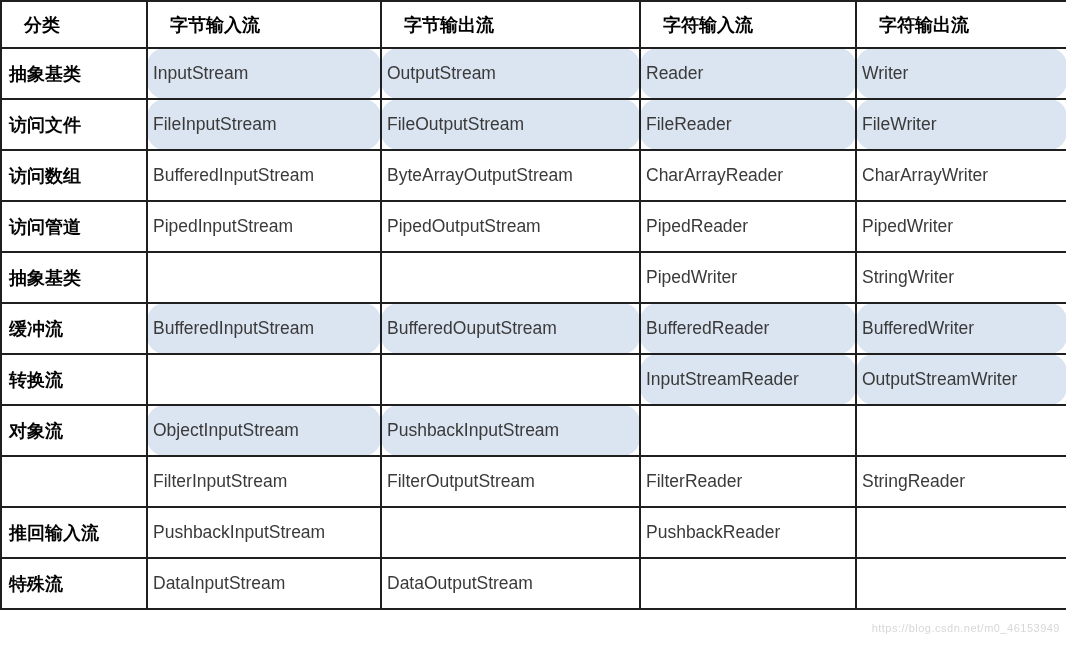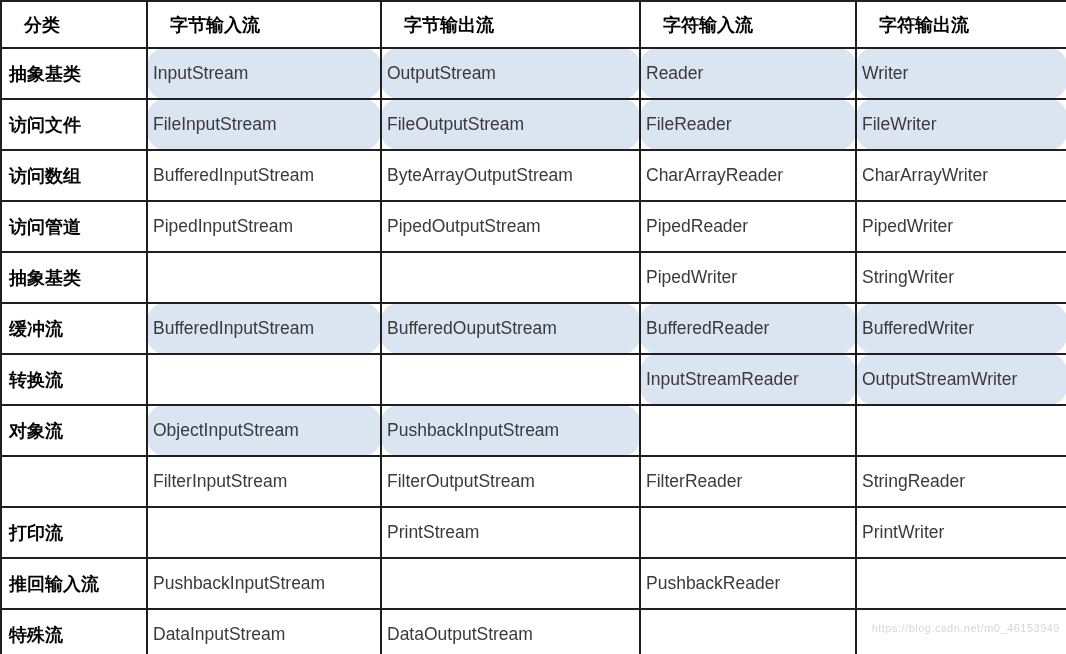--- a/index.html
+++ b/index.html
@@ -139,27 +139,20 @@
       <td class="cls"></td>
     </tr>
     <tr class="row">
       <td class="cat"></td>
       <td class="cls">FilterInputStream</td>
       <td class="cls">FilterOutputStream</td>
       <td class="cls">FilterReader</td>
       <td class="cls">StringReader</td>
     </tr>
     <tr class="row">
-      <td class="cat">打印流</td>
-      <td class="cls"></td>
-      <td class="cls">PrintStream</td>
-      <td class="cls"></td>
-      <td class="cls">PrintWriter</td>
-    </tr>
-    <tr class="row">
       <td class="cat">推回输入流</td>
       <td class="cls">PushbackInputStream</td>
       <td class="cls"></td>
       <td class="cls">PushbackReader</td>
       <td class="cls"></td>
     </tr>
     <tr class="row">
       <td class="cat">特殊流</td>
       <td class="cls">DataInputStream</td>
       <td class="cls">DataOutputStream</td>

